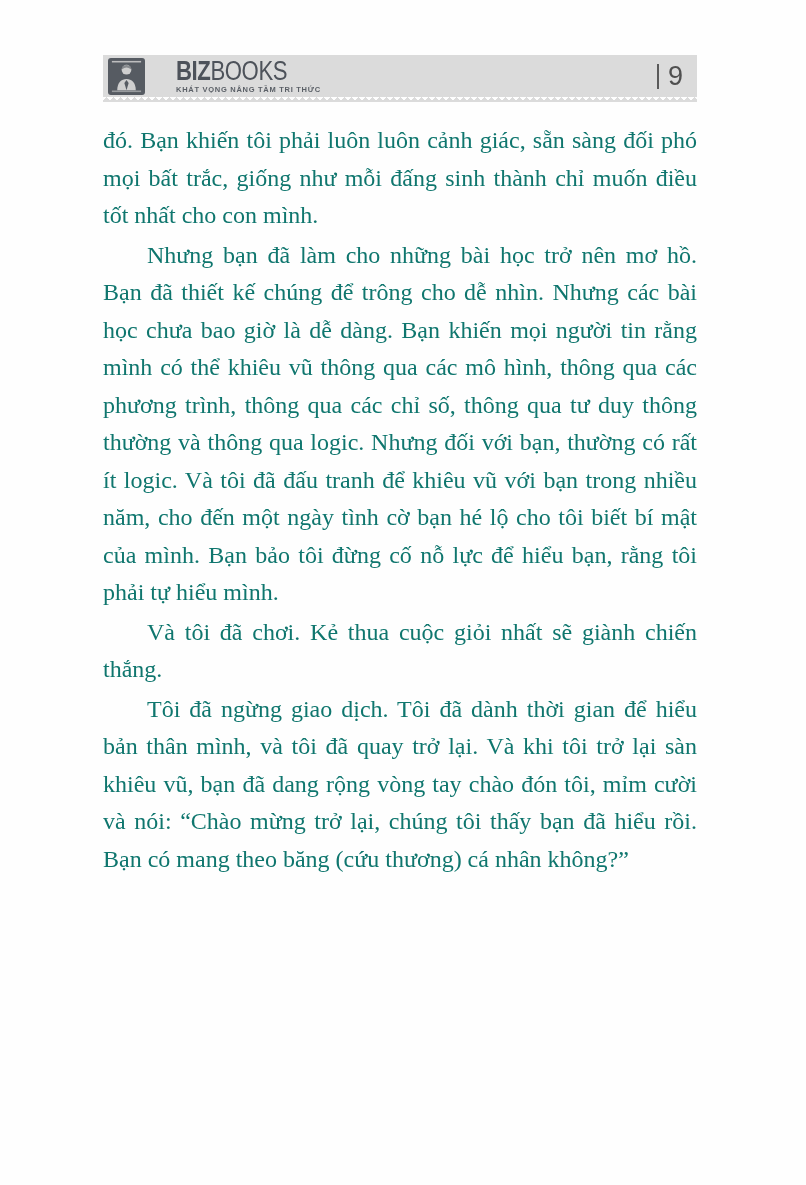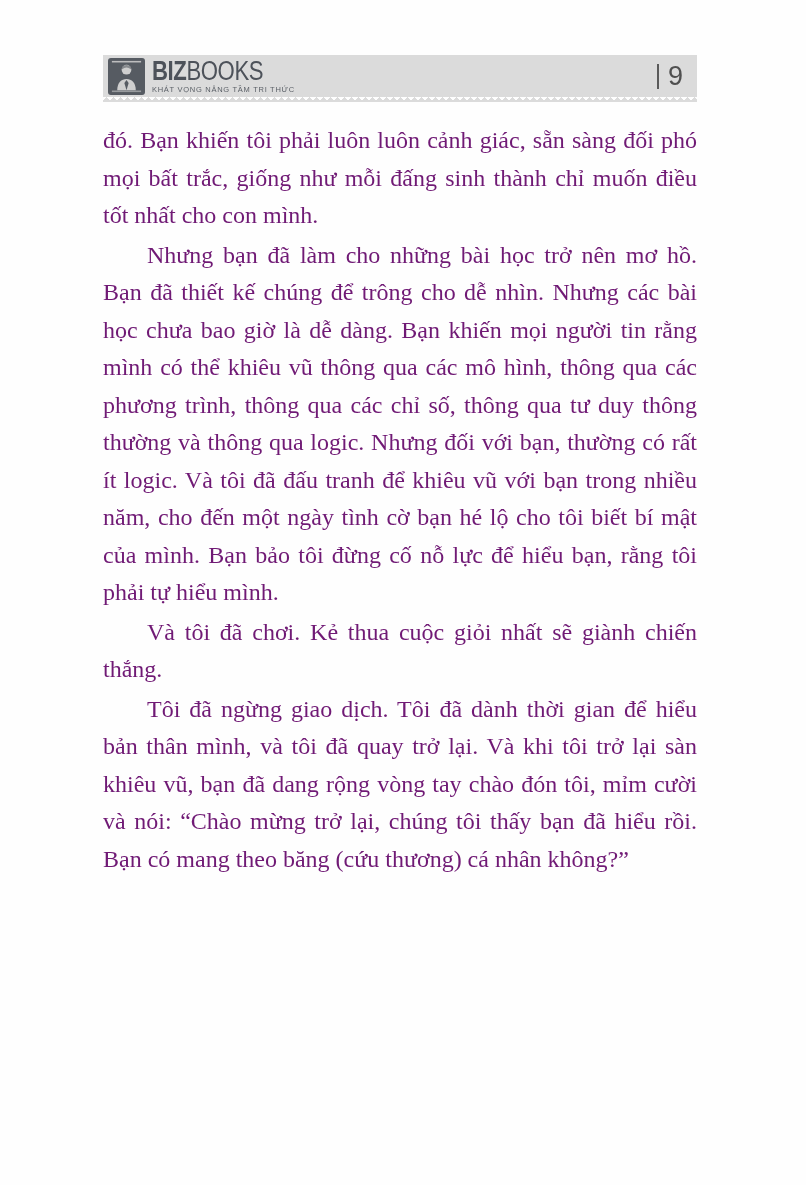--- a/index.html
+++ b/index.html
@@ -26,35 +26,35 @@
     position: absolute;
     left: 103px; top: 97px;
     width: 594px; height: 5px;
     background: conic-gradient(from 135deg at 50% 0%, #dbdbdb 0 90deg, transparent 90deg);
     background-size: 7px 5px;
     background-repeat: repeat-x;
   }
 
   .logo { display: flex; align-items: center; gap: 7px; }
   .logo-mark { width: 37px; height: 37px; display: block; flex: 0 0 auto; }
-  .logo-text { display: flex; flex-direction: column; justify-content: center; }
+  .logo-text { display: flex; flex-direction: column; justify-content: center; margin-left: 24px; }
   .wordmark {
     font-family: "Liberation Sans", "DejaVu Sans", sans-serif;
     font-size: 27px; line-height: 24px;
     color: #4d525a;
     letter-spacing: -0.5px;
     transform: scaleX(0.82);
     transform-origin: left center;
     white-space: nowrap;
   }
   .wordmark .bold { font-weight: 700; }
   .wordmark .light { font-weight: 400; }
   .tagline {
     font-family: "Liberation Sans", "DejaVu Sans", sans-serif;
-    font-size: 7.5px; font-weight: 400;
+    font-size: 7.5px; font-weight: 700;
     letter-spacing: 0.72px;
     color: #5a5f66;
     margin-top: 2px;
     white-space: nowrap;
   }
 
   .pageno {
     margin-left: auto;
     display: flex; align-items: center;
     font-family: "Liberation Sans", "DejaVu Sans", sans-serif;
@@ -66,21 +66,21 @@
     background: #5a5a5a;
     margin-right: 9px;
   }
   .pageno-num { font-size: 27px; line-height: 27px; font-weight: 400; }
 
   
   .body-text {
     position: absolute;
     left: 103px; top: 122px;
     width: 594px;
-    color: #701a75;
+    color: #0f766e;
     font-size: 24px;
     line-height: 37.5px;
     text-align: justify;
     text-justify: inter-word;
   }
   .para { text-indent: 44px; margin-top: 2px; }
   .para.no-indent { text-indent: 0; margin-top: 0; }
 </style>
 </head>
 <body>

